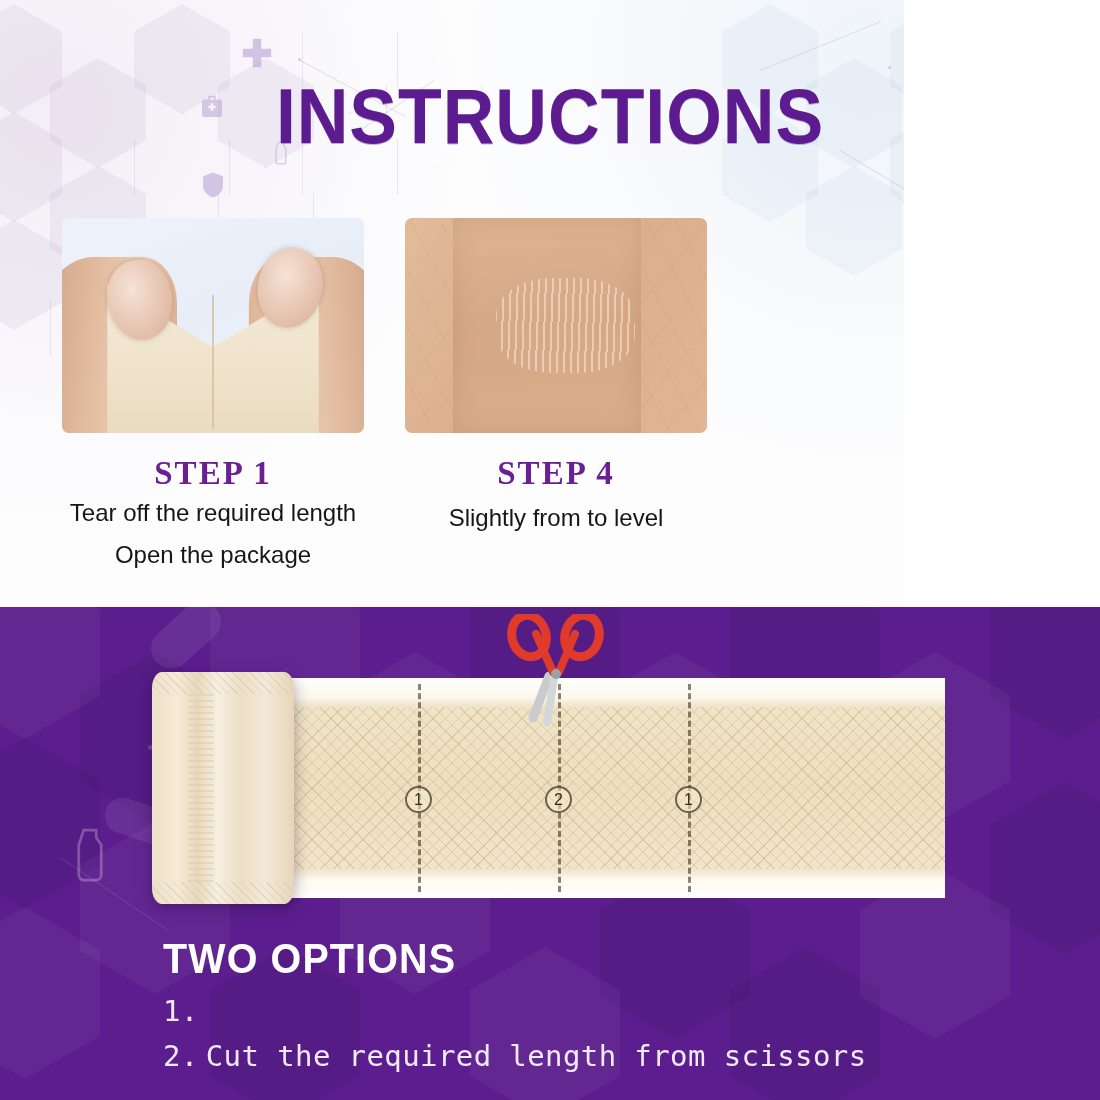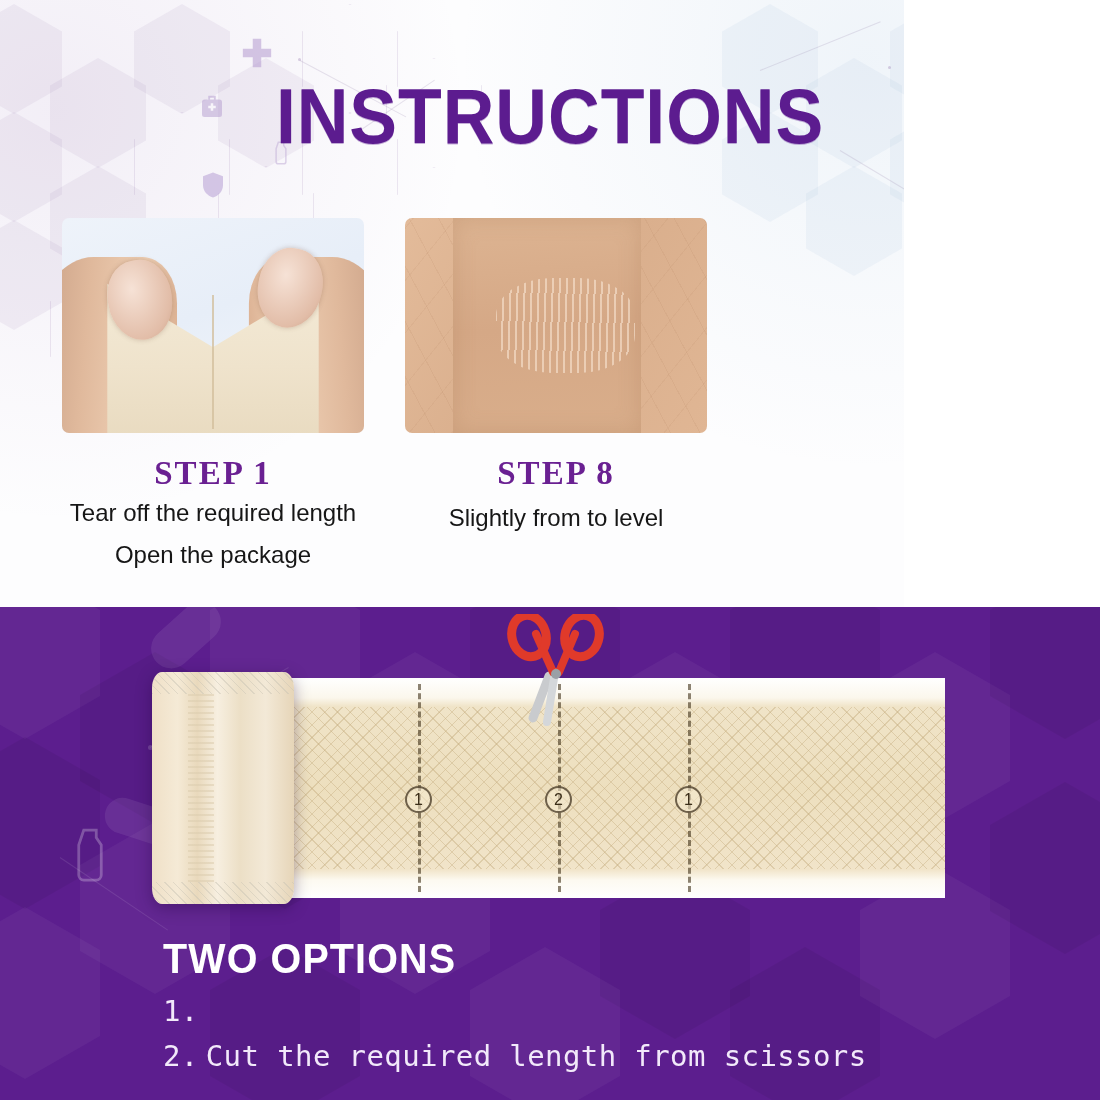--- a/index.html
+++ b/index.html
@@ -327,21 +327,21 @@
       <div class="step-cap">Open the package</div>
     </div>
 
 
     <div class="step">
       <div class="photo" id="photo3">
         <div class="vein"></div>
         <div class="patch"></div>
         <div class="ripple"></div>
       </div>
-      <div class="step-title">STEP 8</div>
+      <div class="step-title">STEP 4</div>
       <div class="step-cap">Slightly from to level</div>
     </div>
 
   </div>
 </div>
 
 <div id="bottom-section">
   <div>
     <div class="phex" style="left:-50px;top:-40px;"></div>
     <div class="phex dark" style="left:80px;top:45px;"></div>

